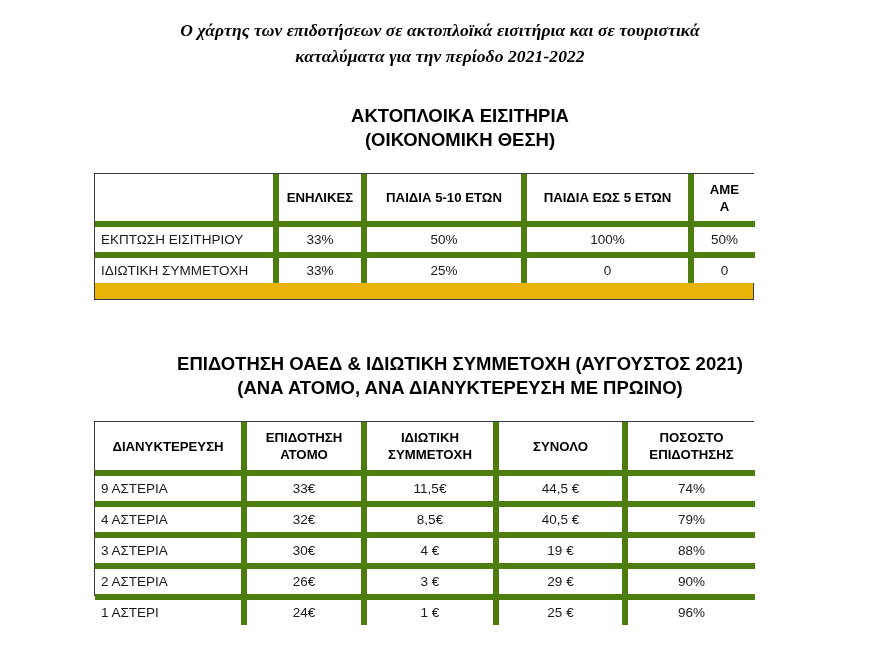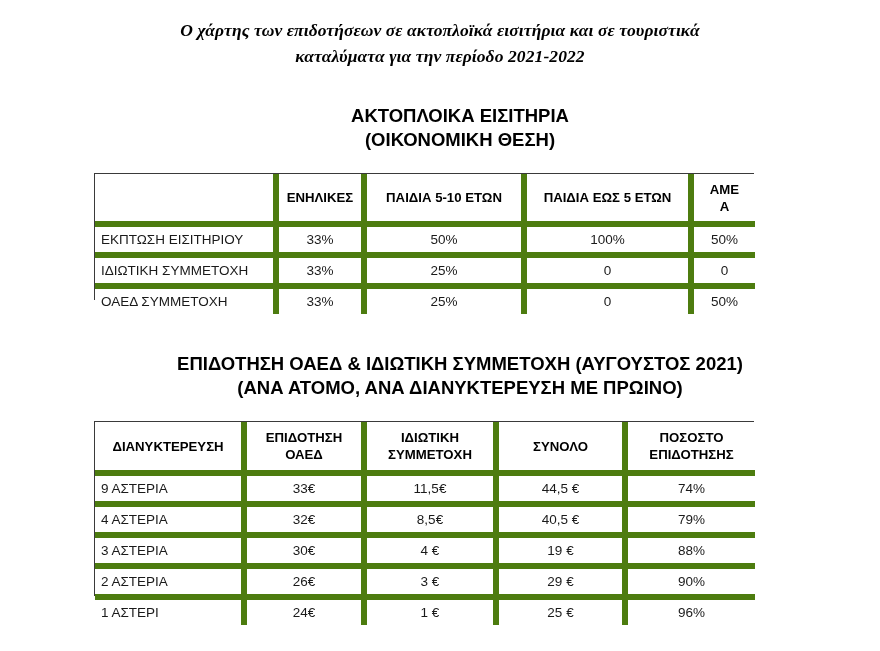--- a/index.html
+++ b/index.html
@@ -198,27 +198,20 @@
           <td class="num">100%</td>
           <td class="num">50%</td>
         </tr>
         <tr class="data-row">
           <td class="label">ΙΔΙΩΤΙΚΗ ΣΥΜΜΕΤΟΧΗ</td>
           <td class="num">33%</td>
           <td class="num">25%</td>
           <td class="num">0</td>
           <td class="num">0</td>
         </tr>
-        <tr class="data-row">
-          <td class="label">ΟΑΕΔ ΣΥΜΜΕΤΟΧΗ</td>
-          <td class="num">33%</td>
-          <td class="num">25%</td>
-          <td class="num">0</td>
-          <td class="num">50%</td>
-        </tr>
       </tbody>
     </table>
   </div>
 
   <div class="section-heading" id="heading-2">
     <span class="line">ΕΠΙΔΟΤΗΣΗ ΟΑΕΔ &amp; ΙΔΙΩΤΙΚΗ ΣΥΜΜΕΤΟΧΗ (ΑΥΓΟΥΣΤΟΣ 2021)</span>
     <span class="line">(ΑΝΑ ΑΤΟΜΟ, ΑΝΑ ΔΙΑΝΥΚΤΕΡΕΥΣΗ ΜΕ ΠΡΩΙΝΟ)</span>
   </div>
 
   <div class="table-wrap" id="table2-wrap">
@@ -227,21 +220,21 @@
         <col style="width:149px">
         <col style="width:120px">
         <col style="width:132px">
         <col style="width:129px">
         <col style="width:130px">
       </colgroup>
       <tbody>
         <tr class="header-row">
           <th class="hdr-two-line">ΔΙΑΝΥΚΤΕΡΕΥΣΗ</th>
           <th class="hdr-two-line">ΕΠΙΔΟΤΗΣΗ
-ΟΑΕΔ</th>
+ΑΤΟΜΟ</th>
           <th class="hdr-two-line">ΙΔΙΩΤΙΚΗ
 ΣΥΜΜΕΤΟΧΗ</th>
           <th class="hdr-two-line">ΣΥΝΟΛΟ</th>
           <th class="hdr-two-line">ΠΟΣΟΣΤΟ
 ΕΠΙΔΟΤΗΣΗΣ</th>
         </tr>
         <tr class="data-row">
           <td class="label">9 ΑΣΤΕΡΙΑ</td>
           <td class="num">33€</td>
           <td class="num">11,5€</td>

